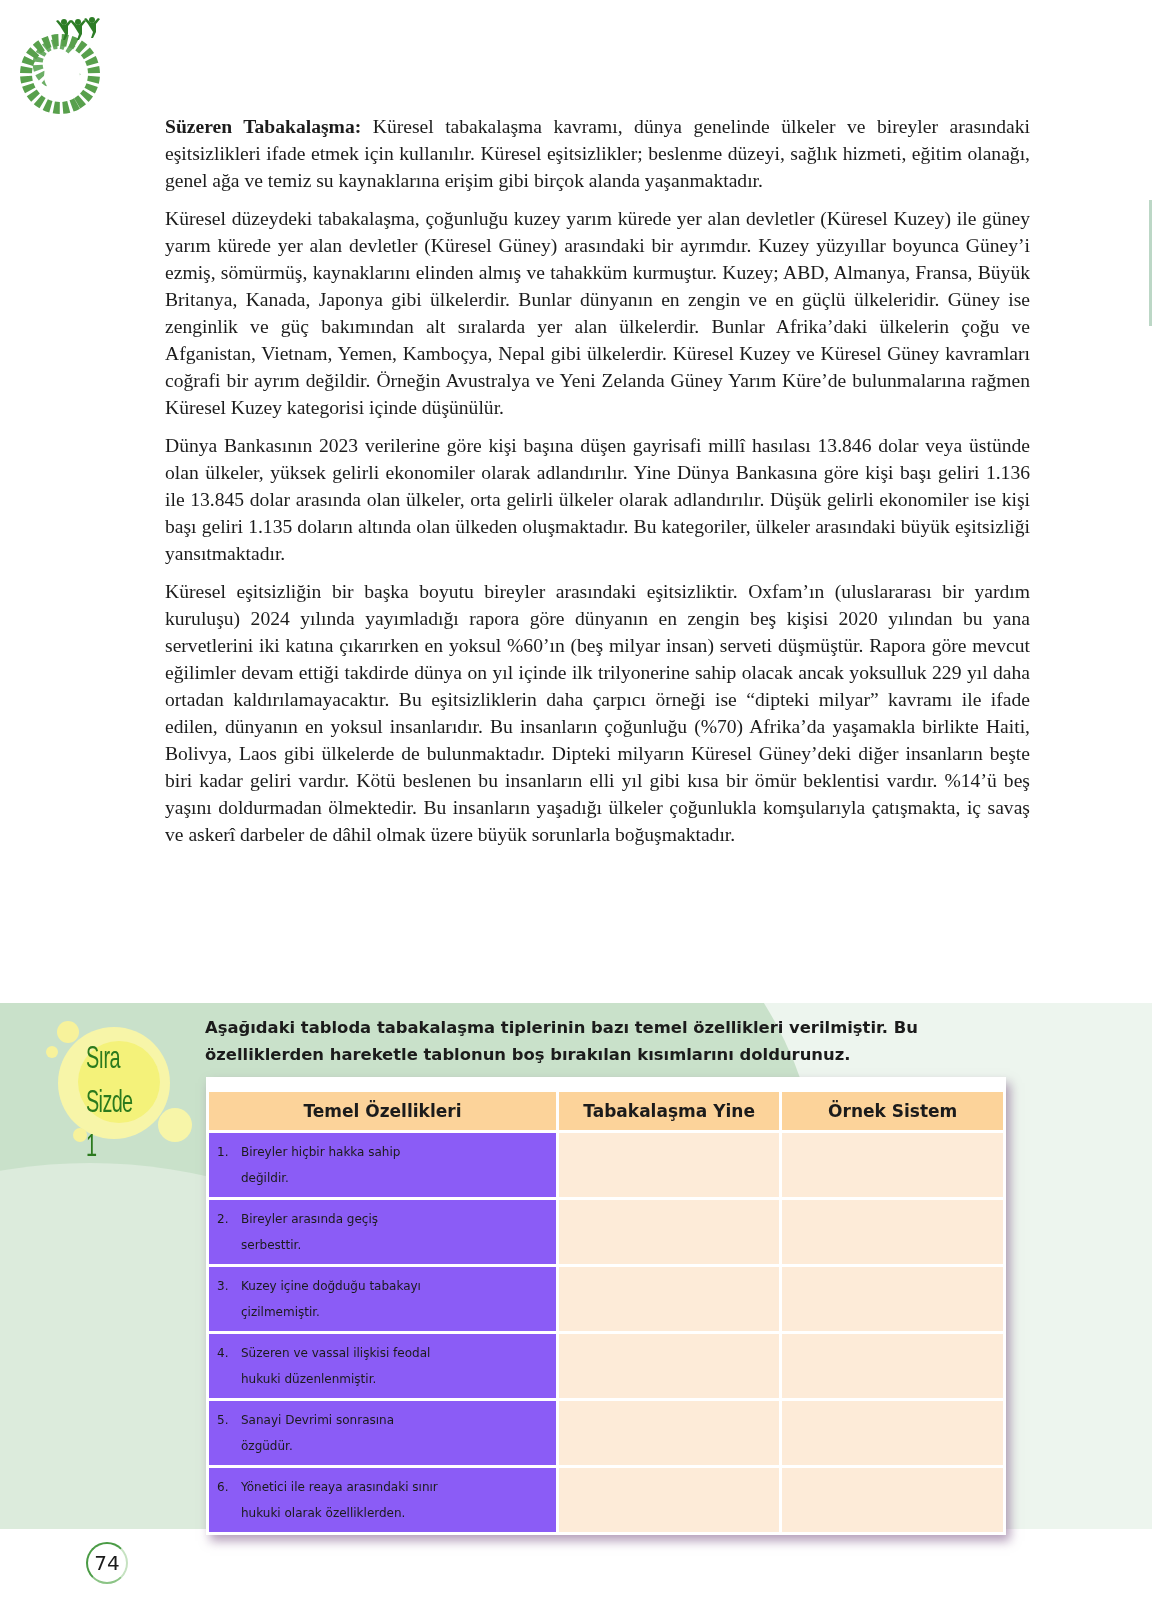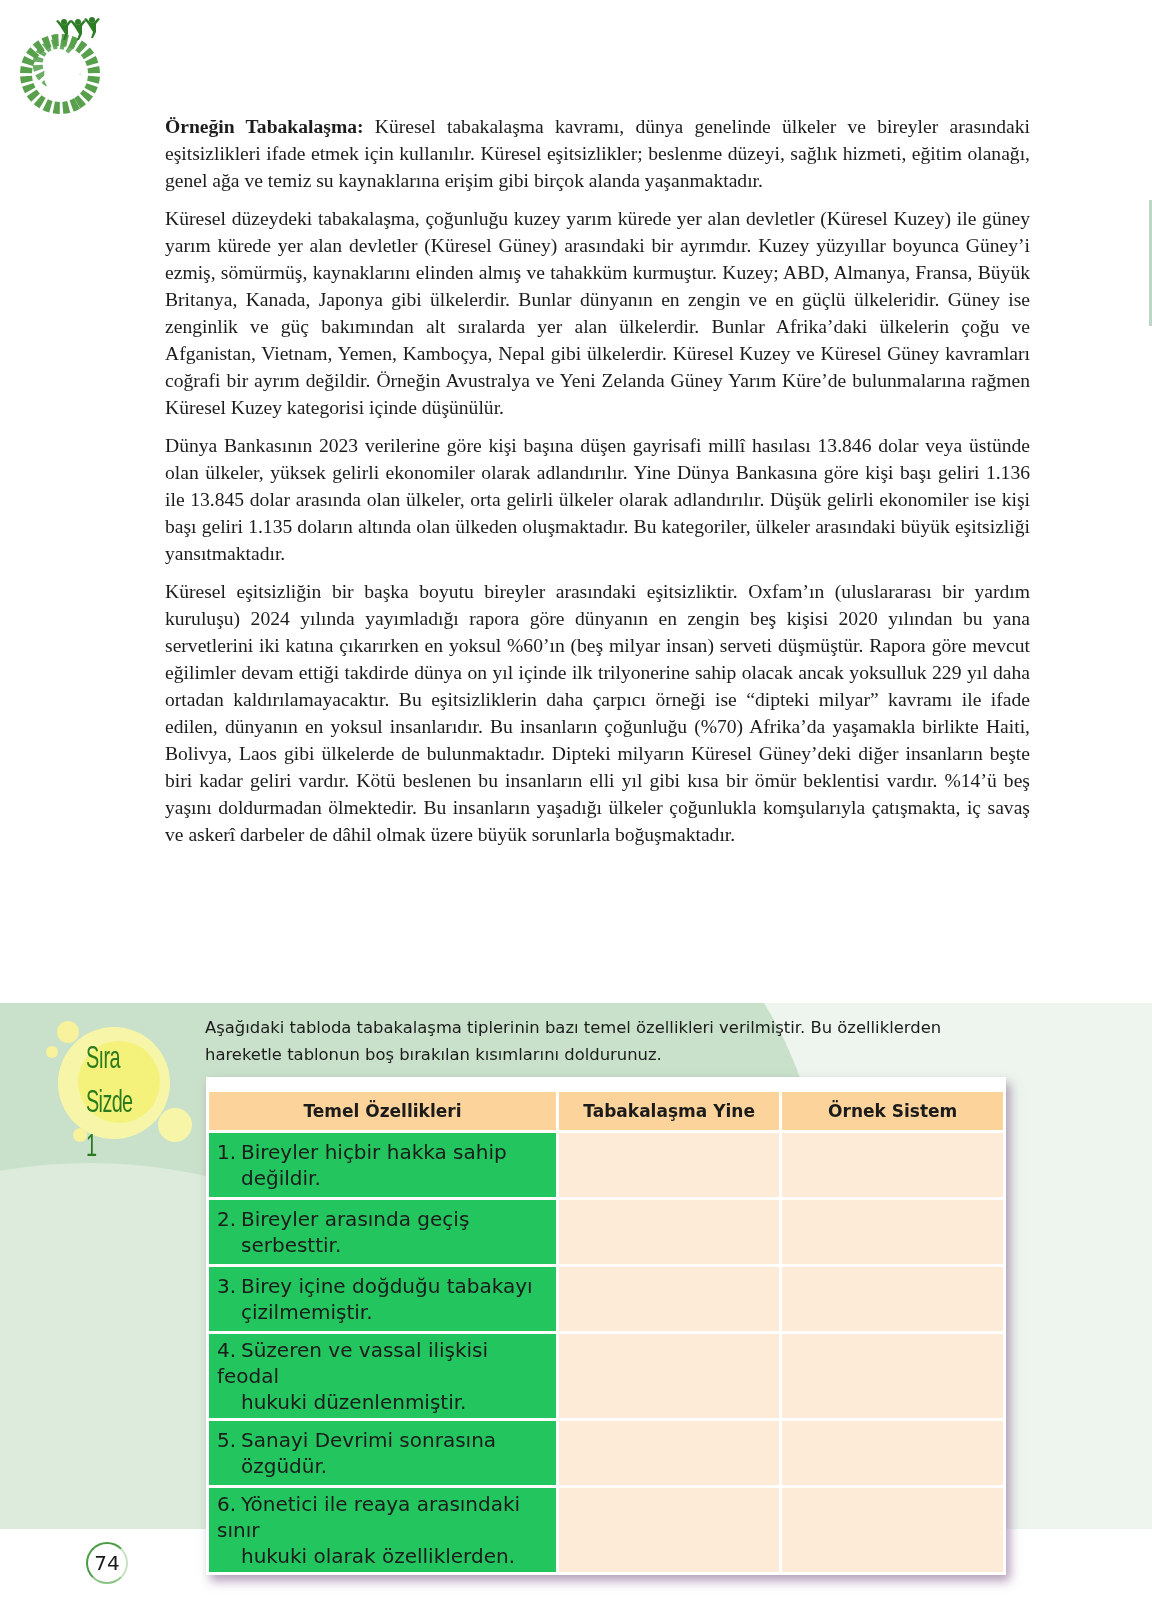--- a/index.html
+++ b/index.html
@@ -25,30 +25,30 @@
 
   .badge { position: absolute; left: 0; top: 1003px; width: 200px; height: 170px; }
   .badge .c { position: absolute; border-radius: 50%; }
   .badge-text { position: absolute; left: 86px; top: 1035px; width: 90px;
                 font-family: "Liberation Sans Narrow", "Liberation Sans", sans-serif; font-size: 32px;
                 line-height: 44px; color: #2b7a1d; transform: scaleX(0.62); transform-origin: left top;
                 letter-spacing: -1px; }
 
   .instruction { position: absolute; left: 205px; top: 1014px; width: 760px;
                  font-family: "DejaVu Sans", sans-serif; font-size: 16.4px; line-height: 27px;
-                 color: #1b1b1b; }
+                 color: #1b1b1b; font-weight: bold; }
 
   .table-wrap { position: absolute; left: 206px; top: 1077px; width: 800px;
                 box-shadow: 4px 6px 10px rgba(120, 80, 130, 0.55); background: #ffffff; }
   table { border-collapse: collapse; width: 100%; table-layout: fixed; margin-top: 12px; }
   th, td { border: 3px solid #ffffff; padding: 0; }
   th { background: #fcd39a; height: 38px; font-family: "DejaVu Sans", sans-serif; font-size: 17px;
        font-weight: bold; color: #1b1b1b; text-align: center; }
   td { height: 58px; vertical-align: middle; }
-  td.feat { background: #22c55e; font-family: "DejaVu Sans", sans-serif; font-size: 20px;
+  td.feat { background: #8b5cf6; font-family: "DejaVu Sans", sans-serif; font-size: 12px;
             line-height: 26px; color: #1b1b1b; padding: 3px 6px 3px 8px; }
   td.blank { background: #fdebd8; }
   .feat .num { display: inline-block; width: 24px; }
   .feat .line2 { display: block; padding-left: 24px; }
 
   .page-num { position: absolute; left: 86px; top: 1542px; width: 42px; height: 42px;
               border-radius: 50%; border: 2px solid #4a9b45; border-right-color: #c6e2c1;
               border-bottom-color: #8cc486; box-sizing: border-box;
               font-family: "DejaVu Sans", sans-serif; font-size: 20px; line-height: 38px;
               text-align: center; color: #1b1b1b; }
@@ -70,21 +70,21 @@
     <circle cx="64" cy="8" r="3"></circle>
       <path d="M60 12 l-4 -5 2 -1 5 5 2 0 5 -5 2 1 -4 5 0 8 -3 6 -2 0 2 -6z"></path>
     <circle cx="78" cy="6" r="3"></circle>
       <path d="M74 10 l-4 -5 2 -1 5 5 2 0 5 -5 2 1 -4 5 0 8 -3 6 -2 0 2 -6z"></path>
   </g>
 </svg>
 
 <div class="side-rule"></div>
 
 <div class="main-text">
-  <p><b>Örneğin Tabakalaşma:</b> <span id="p0">Küresel tabakalaşma kavramı, dünya genelinde ülkeler ve bireyler arasındaki eşitsizlikleri ifade etmek için kullanılır. Küresel eşitsizlikler; beslenme düzeyi, sağlık hizmeti, eğitim olanağı, genel ağa ve temiz su kaynaklarına erişim gibi birçok alanda yaşanmaktadır.</span></p>
+  <p><b>Süzeren Tabakalaşma:</b> <span id="p0">Küresel tabakalaşma kavramı, dünya genelinde ülkeler ve bireyler arasındaki eşitsizlikleri ifade etmek için kullanılır. Küresel eşitsizlikler; beslenme düzeyi, sağlık hizmeti, eğitim olanağı, genel ağa ve temiz su kaynaklarına erişim gibi birçok alanda yaşanmaktadır.</span></p>
   <p>Küresel düzeydeki tabakalaşma, çoğunluğu kuzey yarım kürede yer alan devletler (Küresel Kuzey) ile güney yarım kürede yer alan devletler (Küresel Güney) arasındaki bir ayrımdır. Kuzey yüzyıllar boyunca Güney’i ezmiş, sömürmüş, kaynaklarını elinden almış ve tahakküm kurmuştur. Kuzey; ABD, Almanya, Fransa, Büyük Britanya, Kanada, Japonya gibi ülkelerdir. Bunlar dünyanın en zengin ve en güçlü ülkeleridir. Güney ise zenginlik ve güç bakımından alt sıralarda yer alan ülkelerdir. Bunlar Afrika’daki ülkelerin çoğu ve Afganistan, Vietnam, Yemen, Kamboçya, Nepal gibi ülkelerdir. Küresel Kuzey ve Küresel Güney kavramları coğrafi bir ayrım değildir. Örneğin Avustralya ve Yeni Zelanda Güney Yarım Küre’de bulunmalarına rağmen Küresel Kuzey kategorisi içinde düşünülür.</p>
   <p>Dünya Bankasının 2023 verilerine göre kişi başına düşen gayrisafi millî hasılası 13.846 dolar veya üstünde olan ülkeler, yüksek gelirli ekonomiler olarak adlandırılır. Yine Dünya Bankasına göre kişi başı geliri 1.136 ile 13.845 dolar arasında olan ülkeler, orta gelirli ülkeler olarak adlandırılır. Düşük gelirli ekonomiler ise kişi başı geliri 1.135 doların altında olan ülkeden oluşmaktadır. Bu kategoriler, ülkeler arasındaki büyük eşitsizliği yansıtmaktadır.</p>
   <p>Küresel eşitsizliğin bir başka boyutu bireyler arasındaki eşitsizliktir. Oxfam’ın (uluslararası bir yardım kuruluşu) 2024 yılında yayımladığı rapora göre dünyanın en zengin beş kişisi 2020 yılından bu yana servetlerini iki katına çıkarırken en yoksul %60’ın (beş milyar insan) serveti düşmüştür. Rapora göre mevcut eğilimler devam ettiği takdirde dünya on yıl içinde ilk trilyonerine sahip olacak ancak yoksulluk 229 yıl daha ortadan kaldırılamayacaktır. Bu eşitsizliklerin daha çarpıcı örneği ise “dipteki milyar” kavramı ile ifade edilen, dünyanın en yoksul insanlarıdır. Bu insanların çoğunluğu (%70) Afrika’da yaşamakla birlikte Haiti, Bolivya, Laos gibi ülkelerde de bulunmaktadır. Dipteki milyarın Küresel Güney’deki diğer insanların beşte biri kadar geliri vardır. Kötü beslenen bu insanların elli yıl gibi kısa bir ömür beklentisi vardır. %14’ü beş yaşını doldurmadan ölmektedir. Bu insanların yaşadığı ülkeler çoğunlukla komşularıyla çatışmakta, iç savaş ve askerî darbeler de dâhil olmak üzere büyük sorunlarla boğuşmaktadır.</p>
 </div>
 
 <div class="activity">
   <div class="wave1"></div>
   <div class="wave2"></div>
 </div>
 
@@ -122,21 +122,21 @@
           <td class="feat"><span class="num">1.</span><span>Bireyler hiçbir hakka sahip</span><span class="line2">değildir.</span></td>
           <td class="blank"></td>
           <td class="blank"></td>
         </tr>
         <tr>
           <td class="feat"><span class="num">2.</span><span>Bireyler arasında geçiş</span><span class="line2">serbesttir.</span></td>
           <td class="blank"></td>
           <td class="blank"></td>
         </tr>
         <tr>
-          <td class="feat"><span class="num">3.</span><span>Birey içine doğduğu tabakayı</span><span class="line2">çizilmemiştir.</span></td>
+          <td class="feat"><span class="num">3.</span><span>Kuzey içine doğduğu tabakayı</span><span class="line2">çizilmemiştir.</span></td>
           <td class="blank"></td>
           <td class="blank"></td>
         </tr>
         <tr>
           <td class="feat"><span class="num">4.</span><span>Süzeren ve vassal ilişkisi feodal</span><span class="line2">hukuki düzenlenmiştir.</span></td>
           <td class="blank"></td>
           <td class="blank"></td>
         </tr>
         <tr>
           <td class="feat"><span class="num">5.</span><span>Sanayi Devrimi sonrasına</span><span class="line2">özgüdür.</span></td>

